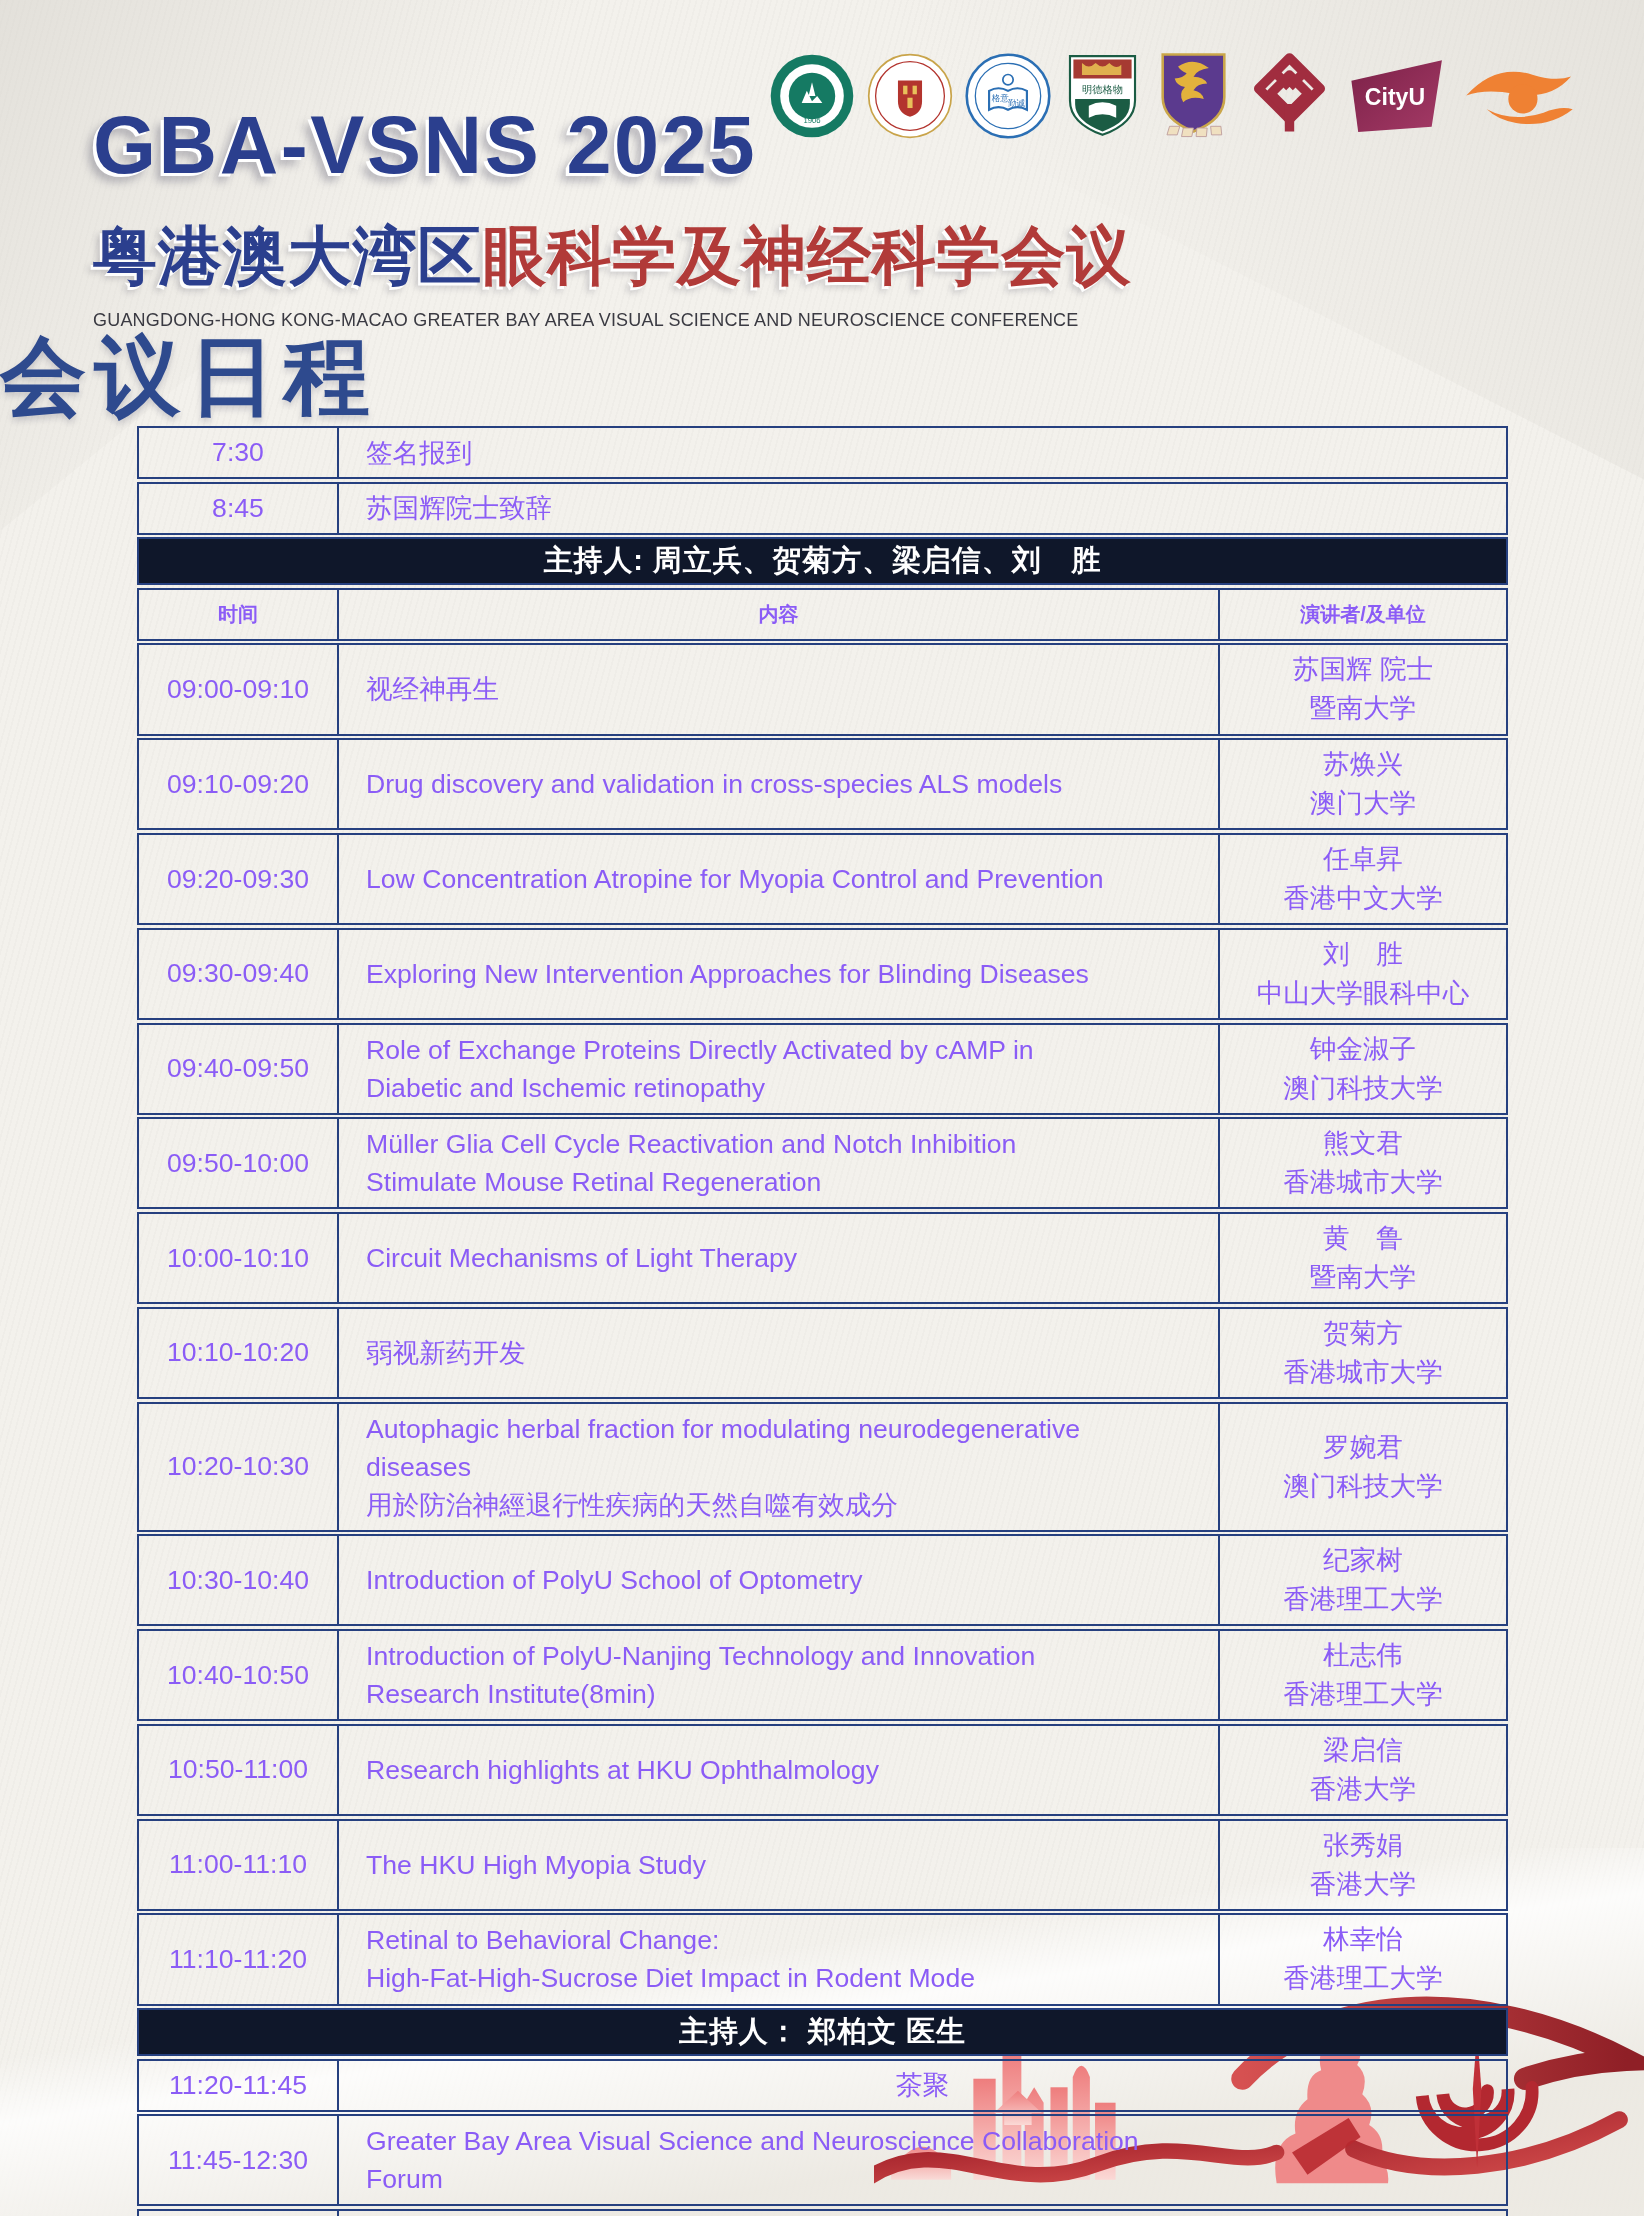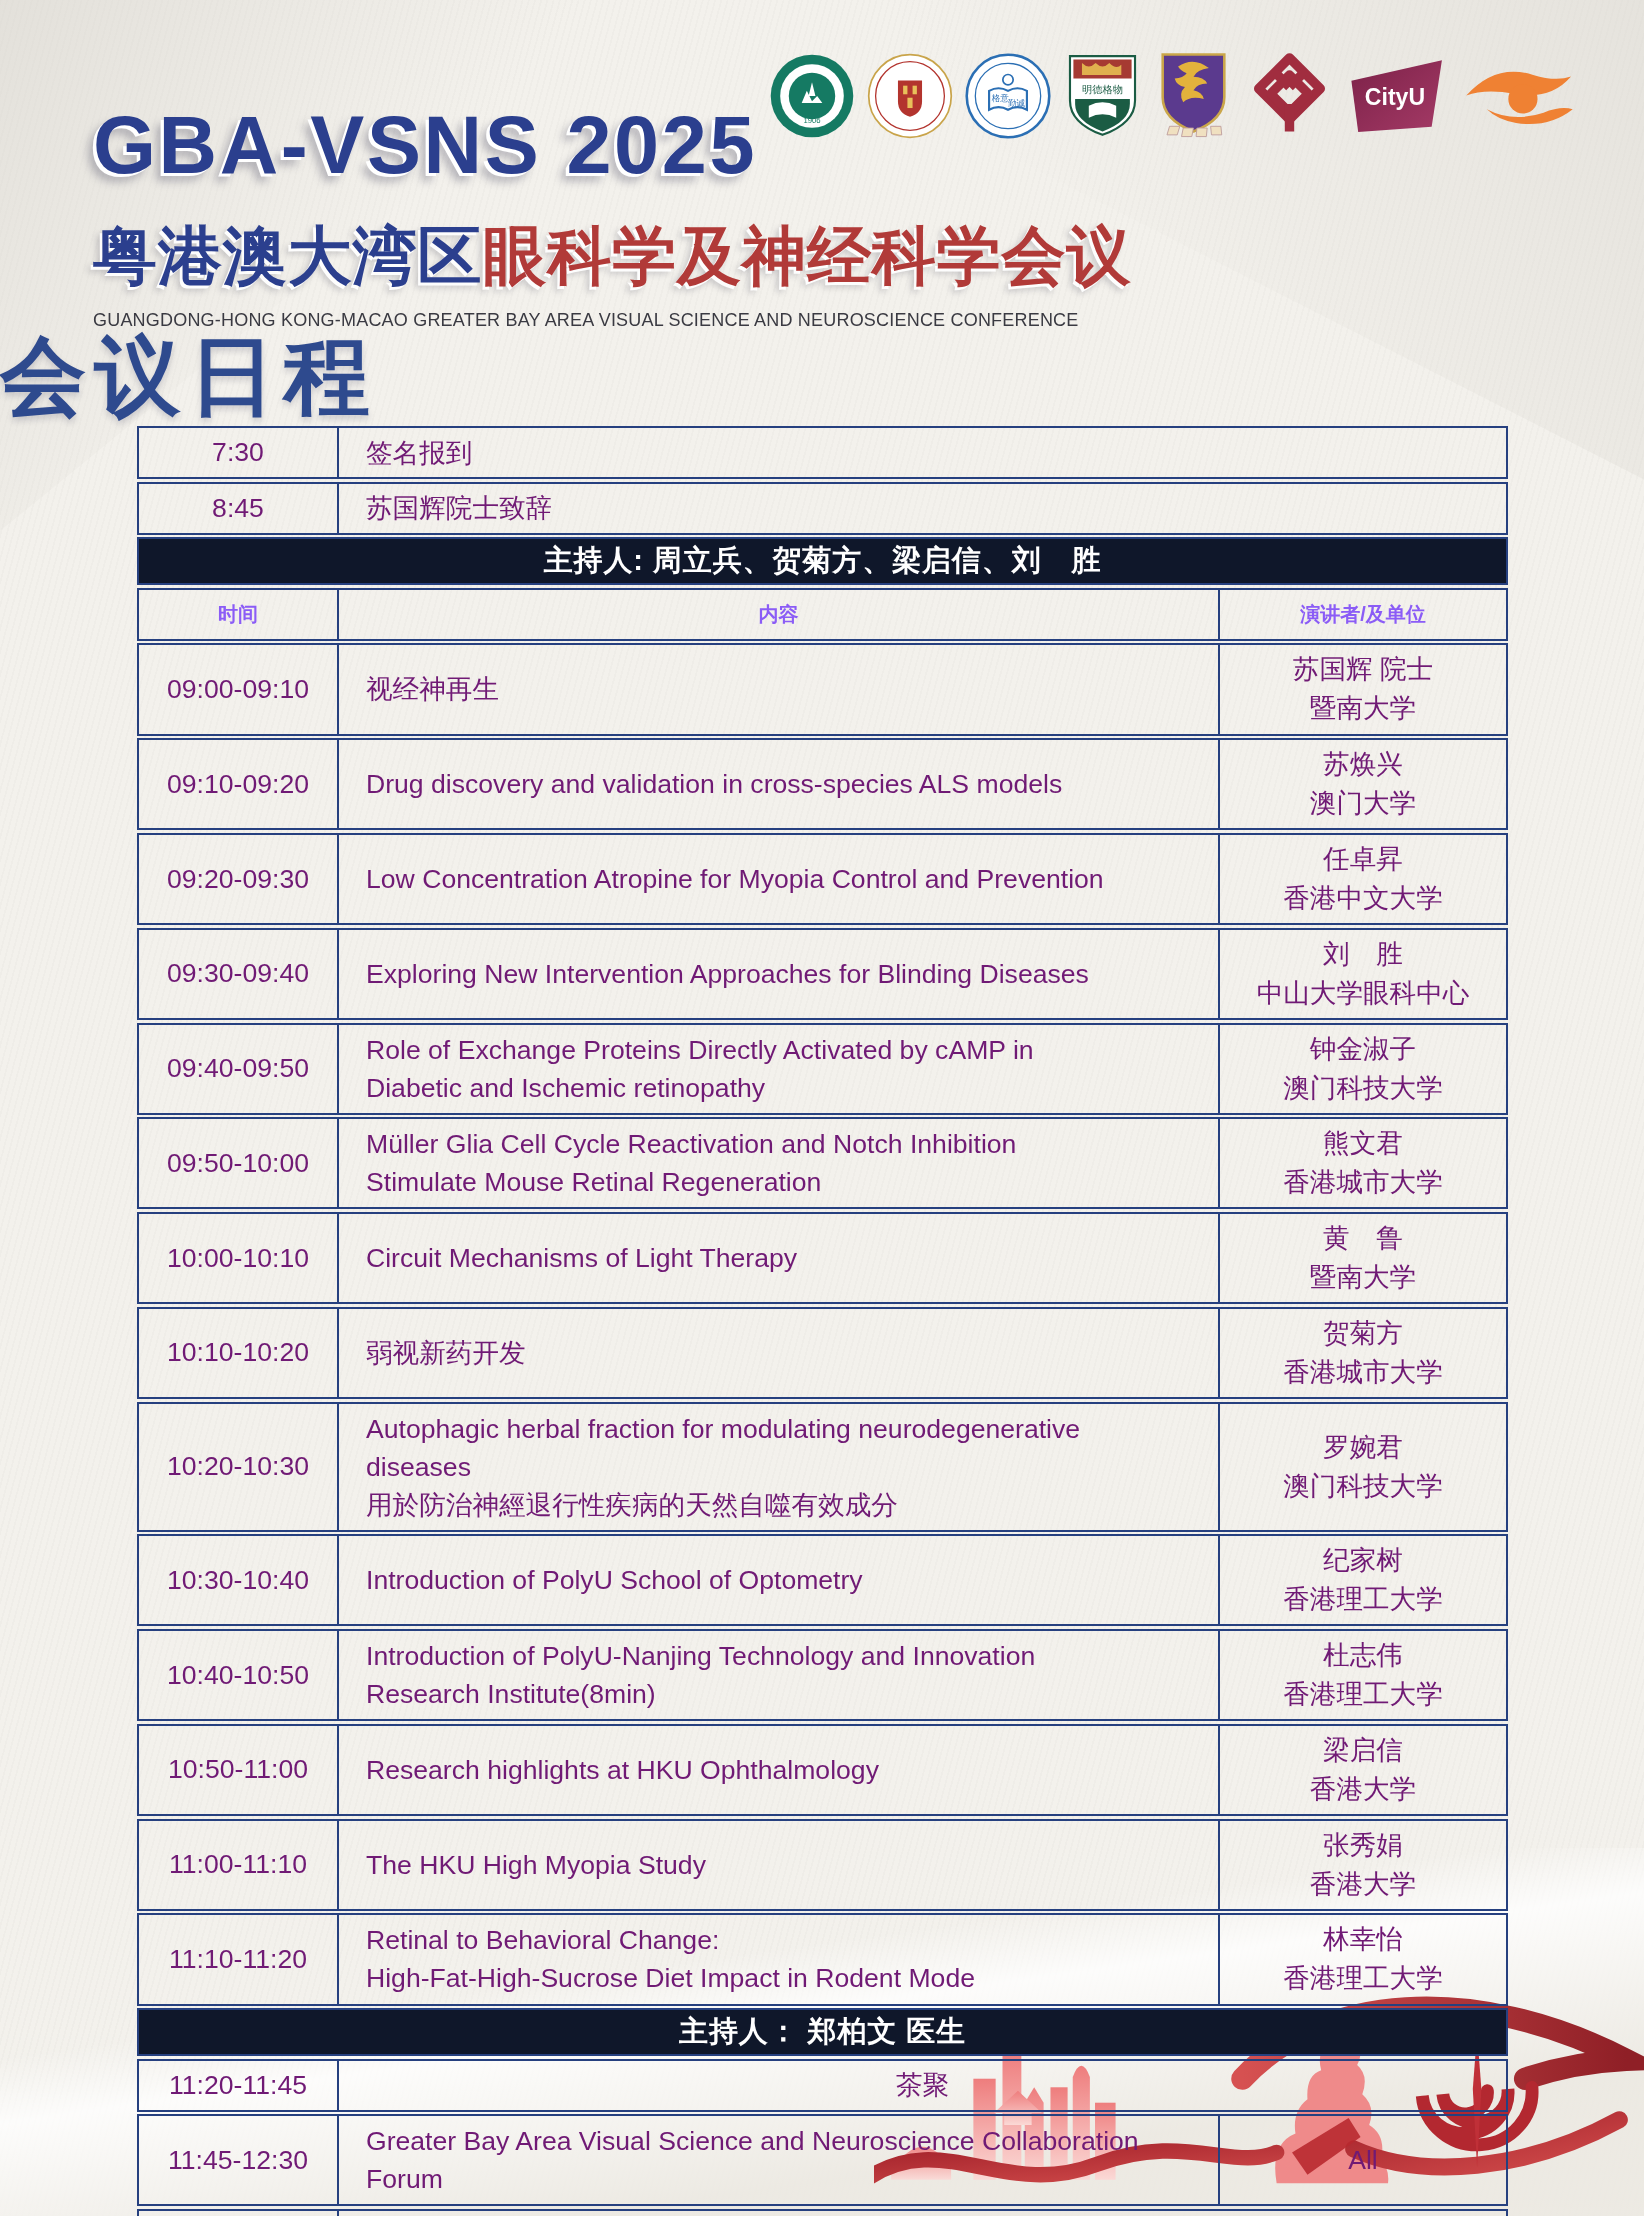--- a/index.html
+++ b/index.html
@@ -36,21 +36,21 @@
   .page-title{position:absolute;top:319px;left:0;width:100%;z-index:2;
     font-size:86px;font-weight:900;letter-spacing:8.6px;color:#2e4a8e;
     text-shadow:0 4.3px 6px rgba(40,40,70,0.18);}
 
   
   .schedule{position:absolute;left:137px;top:426px;width:1371px;z-index:3;}
   .trow{display:flex;align-items:stretch;border:2.6px solid #26407f;margin-bottom:2.6px;box-sizing:border-box;}
   .r-simple,.r-full,.r-header{height:53px;}
   .r-chair{height:48px;}
   .r-session{min-height:77px;}
-  .tcell{display:flex;flex-direction:column;justify-content:center;font-size:26.6px;color:#701a75;box-sizing:border-box;}
+  .tcell{display:flex;flex-direction:column;justify-content:center;font-size:26.6px;color:#8b5cf6;box-sizing:border-box;}
   .time-cell{width:200px;flex:0 0 auto;align-items:center;text-align:center;border-right:2.6px solid #26407f;}
   .content-cell{flex:1 1 auto;padding:6px 27px;align-items:flex-start;text-align:left;}
   .content-cell.center{align-items:center;text-align:center;}
   .speaker-cell{width:288px;flex:0 0 auto;border-left:2.6px solid #26407f;align-items:center;text-align:center;padding:5.1px 3.4px;}
   .line{line-height:38px;}
   .speaker-cell .line{line-height:39px;}
   .r-header .tcell{color:#8b5cf6;font-weight:700;font-size:20px;}
   .r-header .content-cell{align-items:center;text-align:center;}
   .chair-cell{flex:1 1 auto;background:#0f172a;color:#ffffff;font-weight:700;font-size:29px;align-items:center;text-align:center;letter-spacing:0.9px;}
 
@@ -309,23 +309,20 @@
       <div class="tcell time-cell">11:20-11:45</div>
       <div class="tcell content-cell center">
         <div class="line">茶聚</div>
       </div>
     </div>
     <div class="trow r-session">
       <div class="tcell time-cell">11:45-12:30</div>
       <div class="tcell content-cell">
         <div class="line">Greater Bay Area Visual Science and Neuroscience Collaboration</div>
         <div class="line">Forum</div>
-      </div>
-      <div class="tcell speaker-cell">
-        <div class="line">All</div>
       </div>
     </div>
     <div class="trow r-full">
       <div class="tcell time-cell">12:30-14:00</div>
       <div class="tcell content-cell center">
         <div class="line">午餐时间</div>
       </div>
     </div>
   </div>
 

